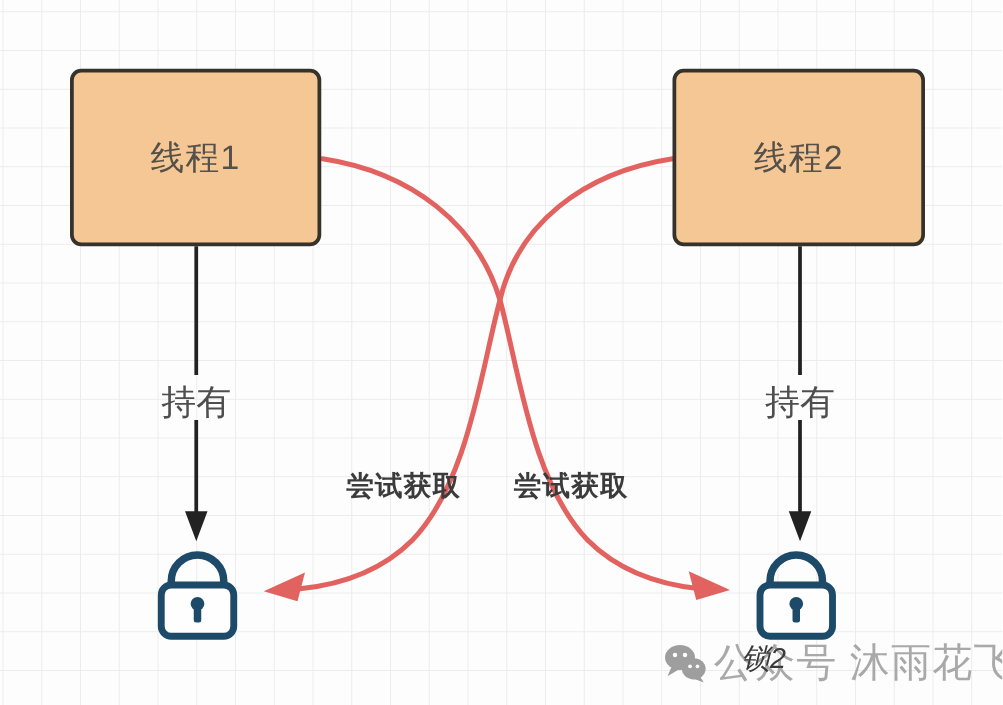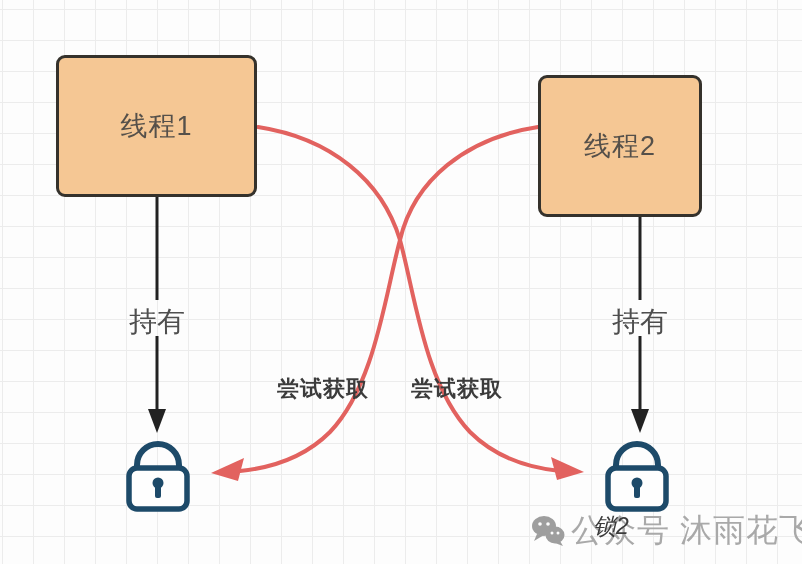--- a/index.html
+++ b/index.html
@@ -20,21 +20,21 @@
   .node {
     position: absolute; z-index: 2;
     display: flex; align-items: center; justify-content: center;
     background: #f5c794;
     border: 3px solid #35322c;
     border-radius: 9px;
     color: #55504a; font-size: 27px; letter-spacing: 1px;
     box-sizing: border-box;
   }
   #thread1 { left: 56px;  top: 55px; width: 201px; height: 142px; }
-  #thread2 { left: 538px; top: 55px; width: 164px; height: 142px; margin-top: 20px; }
+  #thread2 { left: 538px; top: 55px; width: 202px; height: 142px; }
   .lbl { position: absolute; z-index: 3; text-align: center; white-space: nowrap; }
   .holds { color: #4e4e4e; font-size: 28px; width: 80px; }
   #holds1 { left: 117px; top: 303px; }
   #holds2 { left: 600px; top: 303px; }
   .try { color: #3b3b3b; font-weight: bold; font-size: 22px; width: 110px; letter-spacing: 1px; text-align: center; }
   #try1 { left: 268px; top: 374px; }
   #try2 { left: 402px; top: 374px; }
   .locklbl { color: #3a3a3a; font-size: 23px; width: 84px; z-index: 6; }
   #locklbl1 { left: 116px; top: 511px; }
   #locklbl2 { left: 569px; top: 511px; font-style: italic; }

